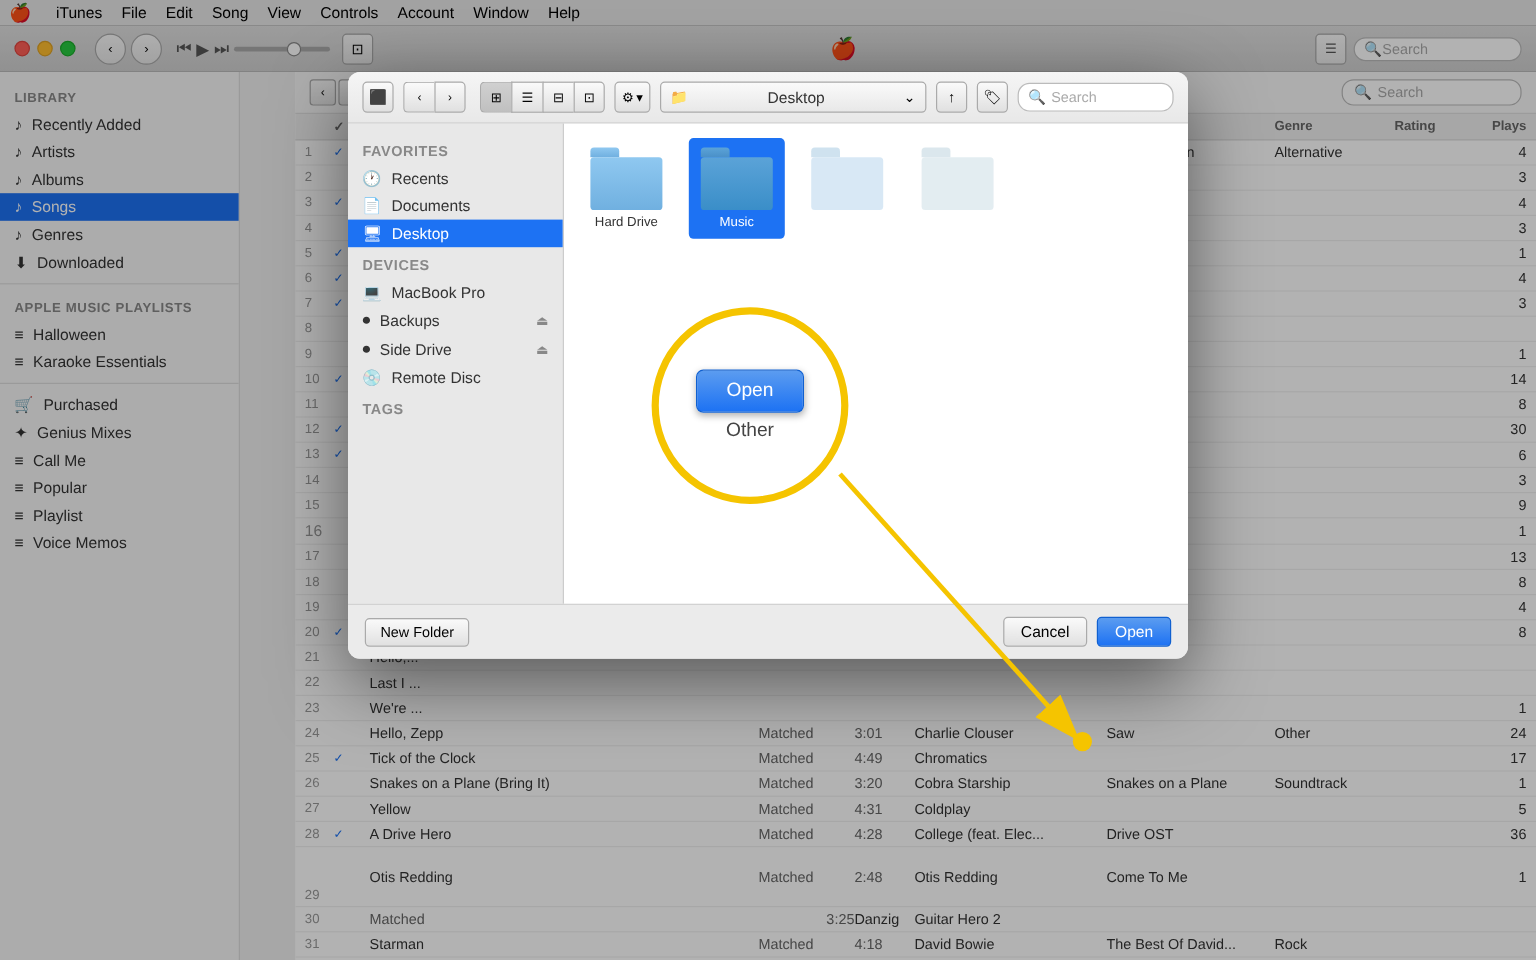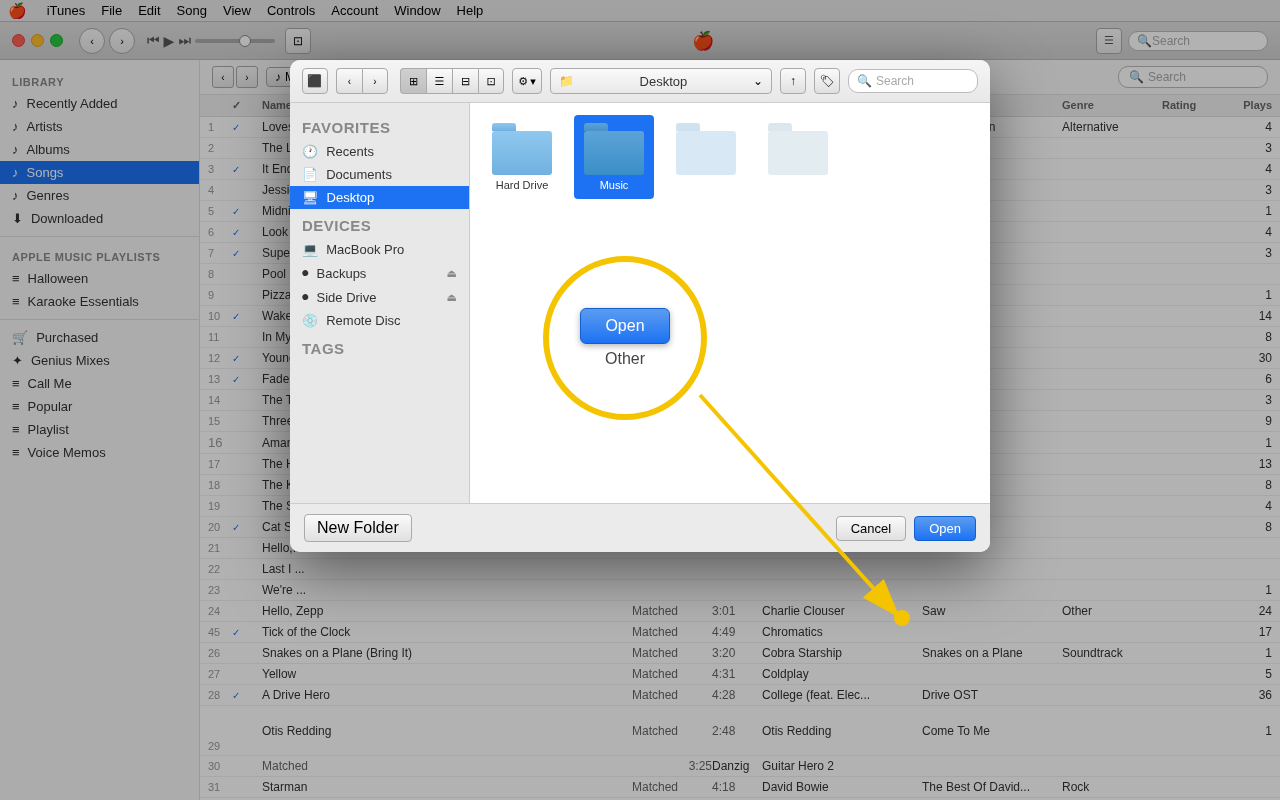--- a/index.html
+++ b/index.html
@@ -99,20 +99,21 @@
       background: #fff; border: 1px solid #bbb;
       border-radius: 10px; padding: 2px 8px;
       width: 140px; font-size: 12px; color: #aaa;
     }
 
     
     .main-area {
       display: flex;
       flex: 1;
       overflow: hidden;
+      gap: 46px;
     }
 
     
     .sidebar {
       width: 200px;
       min-width: 200px;
       background: #f7f7f7;
       border-right: 1px solid #ddd;
       overflow-y: auto;
       padding: 8px 0;
@@ -304,21 +305,21 @@
       height: 400px;
     }
     .dialog-sidebar {
       width: 180px;
       background: #e8e8e8;
       border-right: 1px solid #ccc;
       padding: 8px 0;
       overflow-y: auto;
     }
     .ds-section-header {
-      font-size: 15px; font-weight: 600; color: #888;
+      font-size: 12px; font-weight: 600; color: #888;
       padding: 8px 12px 4px;
       text-transform: uppercase; letter-spacing: 0.5px;
     }
     .ds-item {
       display: flex; align-items: center;
       padding: 4px 12px; cursor: pointer;
       font-size: 13px; color: #333; gap: 8px;
     }
     .ds-item.active { background: #1d72f3; color: #fff; }
     .ds-icon { font-size: 13px; }
@@ -375,21 +376,21 @@
     
     .dialog-footer {
       background: #ebebeb;
       border-top: 1px solid #ccc;
       padding: 10px 14px;
       display: flex; align-items: center; justify-content: space-between;
     }
     .new-folder-btn {
       background: linear-gradient(to bottom, #fafafa, #e0e0e0);
       border: 1px solid #aaa; border-radius: 4px;
-      padding: 4px 12px; font-size: 16px; cursor: pointer;
+      padding: 4px 12px; font-size: 12px; cursor: pointer;
     }
     .dialog-actions { display: flex; gap: 8px; }
     .cancel-btn {
       background: linear-gradient(to bottom, #fafafa, #e0e0e0);
       border: 1px solid #aaa; border-radius: 4px;
       padding: 4px 14px; font-size: 13px; cursor: pointer;
     }
     .open-btn {
       background: linear-gradient(to bottom, #5b9cf0, #1d72f3);
       border: 1px solid #1060d0;
@@ -873,21 +874,21 @@
       <div style="overflow:hidden;white-space:nowrap;text-overflow:ellipsis;">Hello, Zepp</div>
       <div style="color:#666;">Matched</div>
       <div style="color:#666;">3:01</div>
       <div style="overflow:hidden;white-space:nowrap;text-overflow:ellipsis;">Charlie Clouser</div>
       <div style="overflow:hidden;white-space:nowrap;text-overflow:ellipsis;">Saw</div>
       <div>Other</div>
       <div></div>
       <div class="plays-col">24</div>
     </div>
             <div class="table-row">
-      <div style="color:#999;font-size:11px;">45</div>
+      <div style="color:#999;font-size:11px;">25</div>
       <div class="check-col">✓</div>
       <div style="overflow:hidden;white-space:nowrap;text-overflow:ellipsis;">Tick of the Clock</div>
       <div style="color:#666;">Matched</div>
       <div style="color:#666;">4:49</div>
       <div style="overflow:hidden;white-space:nowrap;text-overflow:ellipsis;">Chromatics</div>
       <div style="overflow:hidden;white-space:nowrap;text-overflow:ellipsis;"></div>
       <div></div>
       <div></div>
       <div class="plays-col">17</div>
     </div>

